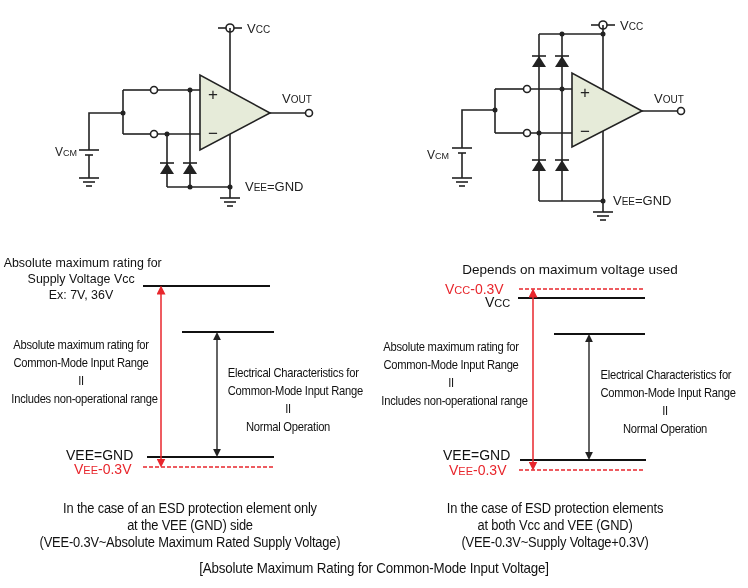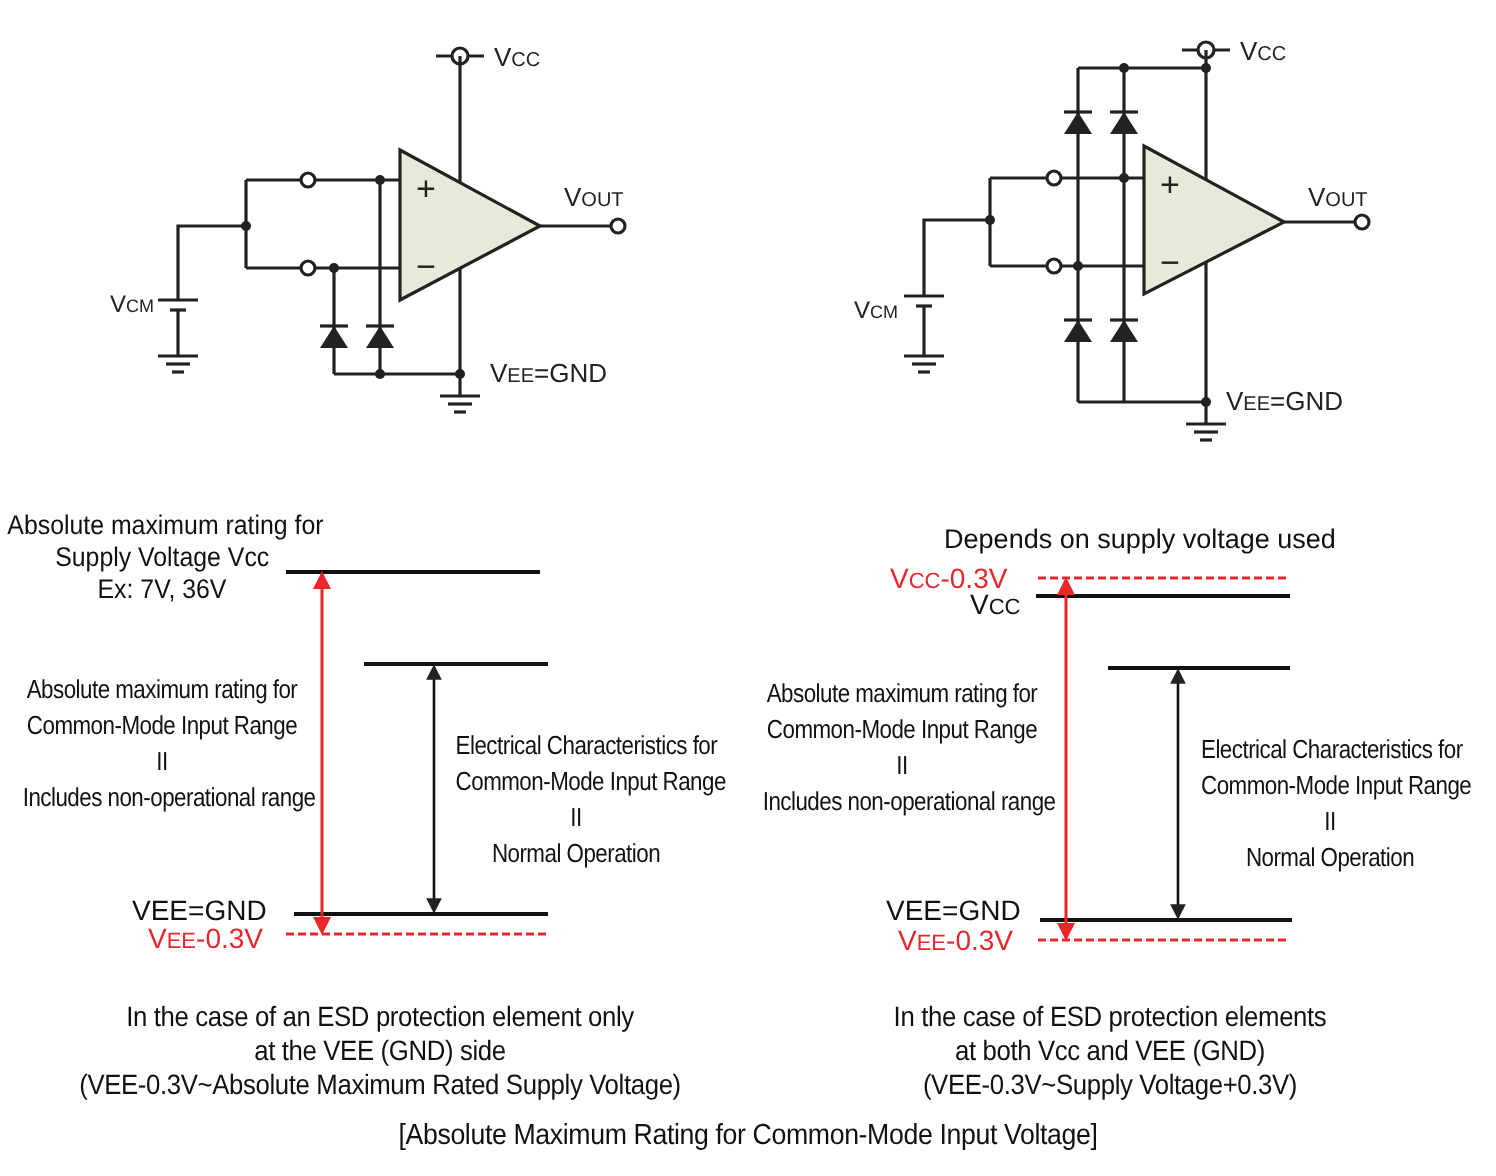--- a/index.html
+++ b/index.html
@@ -181,21 +181,21 @@
   <div>II</div>
   <div>Includes non-operational range</div>
 </div>
 <div class="txt cond" style="left:218px;top:364px;width:140px;line-height:18px;">
   <div>Electrical Characteristics for</div>
   <div>Common-Mode Input Range</div>
   <div>II</div>
   <div>Normal Operation</div>
 </div>
 
-<div class="txt" style="left:440px;top:262px;width:260px;font-size:13.5px;">Depends on supply voltage used</div>
+<div class="txt" style="left:440px;top:262px;width:260px;font-size:13.5px;">Depends on maximum voltage used</div>
 <div class="txt cond" style="left:370px;top:338px;width:162px;line-height:18px;">
   <div>Absolute maximum rating for</div>
   <div>Common-Mode Input Range</div>
   <div>II</div>
   <div>Includes non-operational range</div>
 </div>
 <div class="txt cond" style="left:590px;top:366px;width:150px;line-height:18px;">
   <div>Electrical Characteristics for</div>
   <div>Common-Mode Input Range</div>
   <div>II</div>

